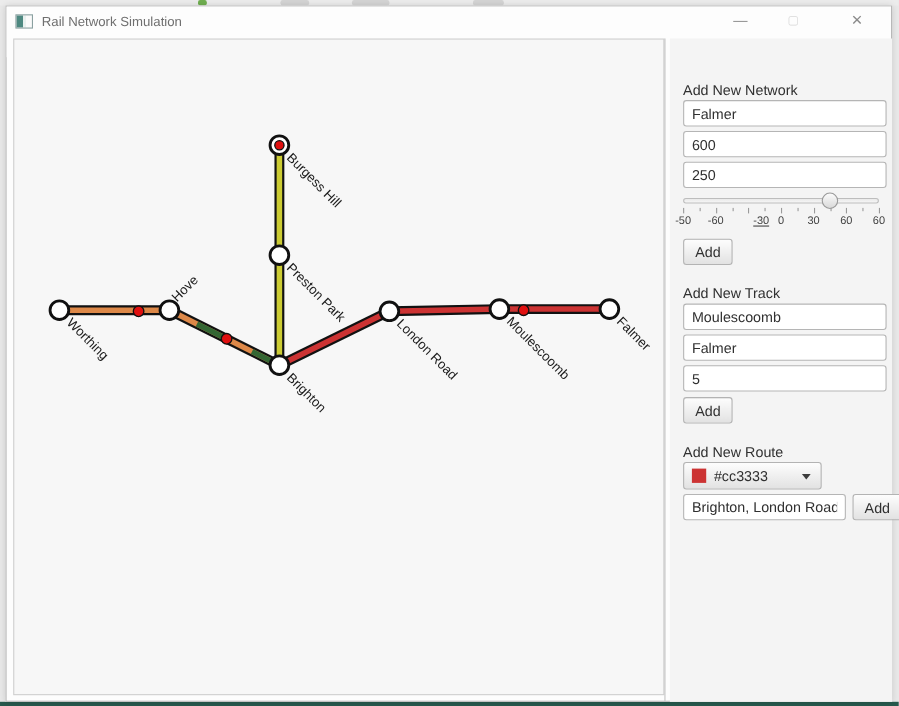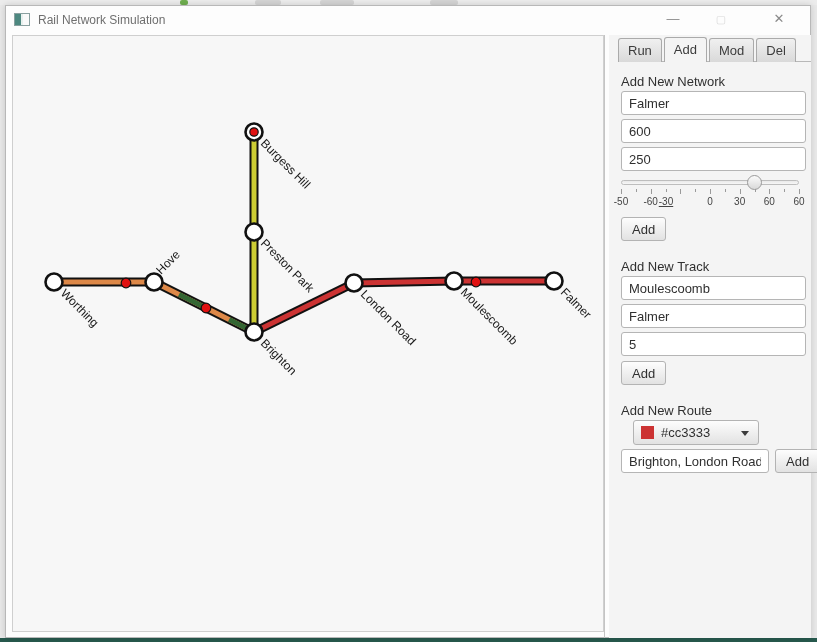--- a/index.html
+++ b/index.html
@@ -44,21 +44,21 @@
 
   .slider-wrap { position:absolute; left:12px; top:141px; width:180px; height:34px; }
   .slider-track { position:absolute; left:0; top:4px; width:178px; height:5px;
     background:linear-gradient(#e9e9e9,#f6f6f6); border:1px solid #bdbdbd; border-radius:3px; }
   .slider-thumb { position:absolute; top:-1px; width:15px; height:15px; border-radius:50%;
     background:linear-gradient(#fbfbfb,#d9d9d9); border:1px solid #9a9a9a; }
   .tick { position:absolute; top:13px; width:1px; background:#9a9a9a; }
   .tick-label { position:absolute; top:20px; width:30px; text-align:center; font-size:10px; color:#444; }
 
   .combo { position:absolute; left:12px; top:385px; width:126px; height:25px;
-    background:linear-gradient(#fdfdfd,#e2e2e2); border:1px solid #b3b3b3; border-radius:3px;margin-left:12px; }
+    background:linear-gradient(#fdfdfd,#e2e2e2); border:1px solid #b3b3b3; border-radius:3px; }
   .combo-swatch { position:absolute; left:7px; top:5px; width:13px; height:13px; }
   .combo-text { position:absolute; left:27px; top:4px; font-size:13px; color:#303030; }
   .combo-arrow { position:absolute; right:9px; top:10px; width:0; height:0;
     border-left:4px solid transparent; border-right:4px solid transparent; border-top:5px solid #3c3c3c; }
 </style>
 </head>
 <body>
 
 <div class="desktop-strip-top">
   <div class="ghost" style="left:180px;width:8px;background:#6fae4f;"></div>
@@ -114,41 +114,38 @@
         <text transform="translate(247,108) rotate(45)" font-size="12" fill="#1a1a1a">Burgess Hill</text>
         <text transform="translate(347,259) rotate(45)" font-size="12" fill="#1a1a1a">London Road</text>
         <text transform="translate(447,257) rotate(45)" font-size="12" fill="#1a1a1a">Moulescoomb</text>
         <text transform="translate(547,257) rotate(45)" font-size="12" fill="#1a1a1a">Falmer</text>
       </svg>
   </div>
   <div class="divider"></div>
 
   <div class="side-panel">
 
-    <div class="tabbar">
-      <span class="tab">Run</span><span class="tab selected">Add</span><span class="tab">Mod</span><span class="tab">Del</span>
-    </div>
 
     <div class="pl" style="top:39px;">Add New Network</div>
     <input class="pfield" style="top: 56px;" value="Falmer">
     <input class="pfield" style="top: 84px;" value="600">
     <input class="pfield" style="top: 112px;" value="250">
 
     <div class="slider-wrap">
       <div class="slider-track"></div>
       <div class="slider-thumb" id="slider-thumb" style="left: 126px;"></div>
       <div id="slider-ticks">
           <div class="tick" style="left: 0px; height: 5px;"></div>
           <div class="tick-label" style="left: -15px;">-50</div>
           <div class="tick" style="left: 14.8333px; height: 3px;"></div>
           <div class="tick" style="left: 29.6667px; height: 5px;"></div>
           <div class="tick-label" style="left: 14.6667px;">-60</div>
           <div class="tick" style="left: 44.5px; height: 3px;"></div>
           <div class="tick" style="left: 59.3333px; height: 5px;"></div>
-          <div class="tick-label" style="left: 30px; text-decoration: underline;">-30</div>
+          <div class="tick-label" style="left: 56px; text-decoration: underline;">-30</div>
           <div class="tick" style="left: 74.1667px; height: 3px;"></div>
           <div class="tick" style="left: 89px; height: 5px;"></div>
           <div class="tick-label" style="left: 74px;">0</div>
           <div class="tick" style="left: 103.833px; height: 3px;"></div>
           <div class="tick" style="left: 118.667px; height: 5px;"></div>
           <div class="tick-label" style="left: 103.667px;">30</div>
           <div class="tick" style="left: 133.5px; height: 3px;"></div>
           <div class="tick" style="left: 148.333px; height: 5px;"></div>
           <div class="tick-label" style="left: 133.333px;">60</div>
           <div class="tick" style="left: 163.167px; height: 3px;"></div>

